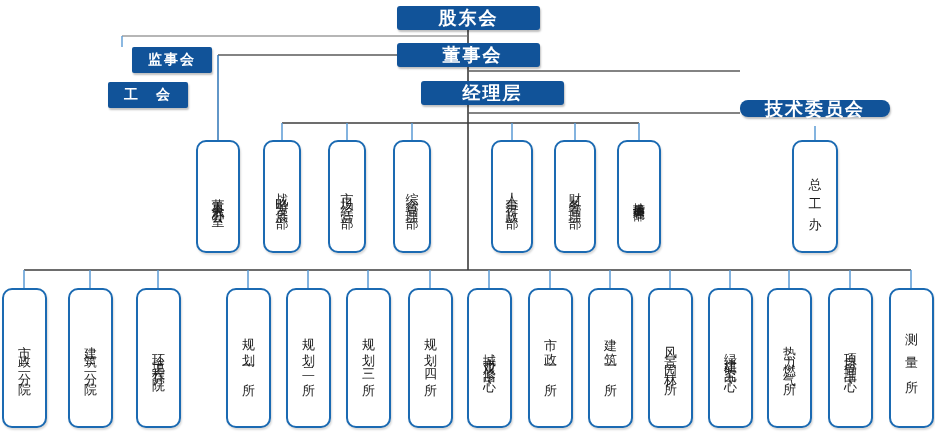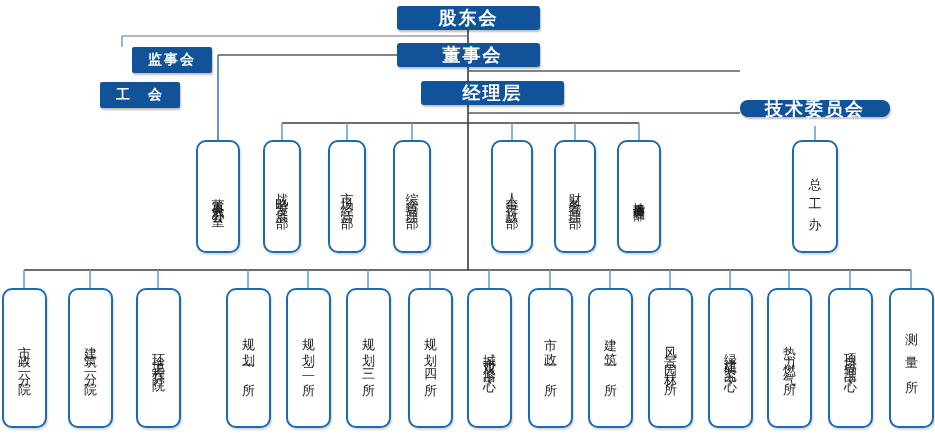--- a/index.html
+++ b/index.html
@@ -61,21 +61,21 @@
   <div class="box dark" style="left:397px;top:43px;width:143px;height:24px;padding-left:8px;">
     <span>董事会</span>
   </div>
   <div class="box dark" style="left:397px;top:81px;width:143px;height:24px;margin-left:24px;">
     <span>经理层</span>
   </div>
 
   <div class="box dark square" style="left:100px;top:47px;width:80px;height:26px;margin-left:32px;">
     <span>监事会</span>
   </div>
-  <div class="box dark square" style="left:100px;top:82px;width:80px;height:26px;">
+  <div class="box dark square" style="left:108px;top:82px;width:80px;height:26px;">
     <span>工　会</span>
   </div>
 
   <div class="box dark round" style="left:740px;top:100px;width:150px;height:17px;">
     <span>技术委员会</span>
   </div>
 
   <div class="box white mid" style="left:196px;top:140px;width:44px;height:113px;">
     <span class="vtext v6">董事会办公室</span>
   </div>

